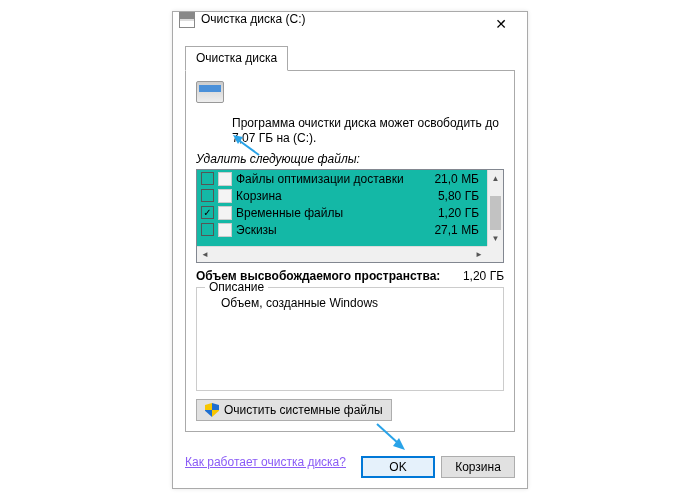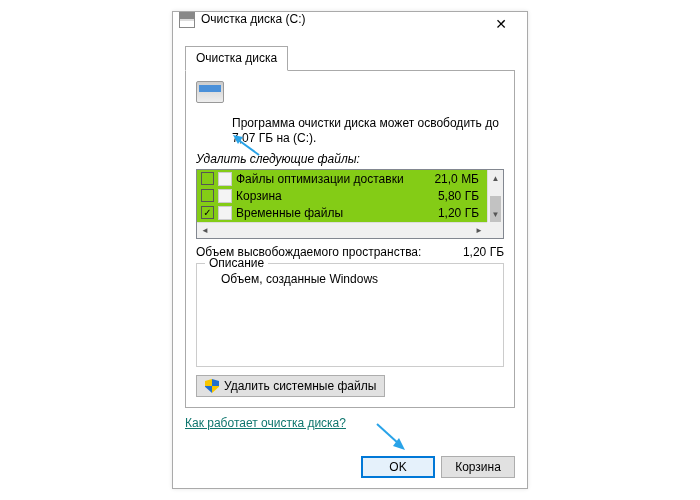--- a/index.html
+++ b/index.html
@@ -79,23 +79,23 @@
   }
   .disk-icon::after {
     content: "";
     position: absolute; left: 2px; right: 2px; top: 3px; height: 7px;
     background: #4a90d9;
   }
   .info-text { line-height: 1.25; margin-top: 35px; }
   .label-row { margin: 6px 0 3px 0; font-style: italic; }
   .listview {
     border: 1px solid #828790;
-    height: 70px;
-    position: relative;
-    background: #84cc16;
+    height: 94px;
+    position: relative;
+    background: #14b8a6;
   }
   .list-inner {
     position: absolute; left: 0; top: 0; right: 16px; bottom: 16px;
     overflow: hidden;
   }
   .list-row {
     display: flex;
     align-items: center;
     height: 17px;
     padding: 0 4px;
@@ -136,21 +136,21 @@
     padding: 0 4px;
   }
   .corner {
     position: absolute; right: 0; bottom: 0; width: 16px; height: 16px;
     background: #f0f0f0;
   }
   .total-row {
     display: flex;
     margin: 6px 0 4px 0;
   }
-  .total-row .label { flex: 1; }
+  .total-row .label { flex: 1; font-weight: bold; }
   .total-row .val { }
   .groupbox {
     border: 1px solid #ccc;
     margin-top: 2px;
     padding: 8px 8px 8px 24px;
     position: relative;
     height: 104px;
   }
   .groupbox-title {
     position: absolute;
@@ -169,22 +169,22 @@
     font: inherit;
   }
   .shield {
     width: 14px; height: 14px;
     display: inline-block;
     background: conic-gradient(#1f6fd0 0 25%, #f7c600 25% 50%, #1f6fd0 50% 75%, #f7c600 75% 100%);
     clip-path: polygon(50% 0, 100% 15%, 100% 55%, 50% 100%, 0 55%, 0 15%);
   }
   .help-link {
     display: inline-block;
-    margin-top: 8px;
-    color: #0f766e;
+    margin-top: 23px;
+    color: #8b5cf6;
     text-decoration: underline;
     cursor: pointer;
   }
   .footer {
     position: absolute;
     bottom: 10px;
     right: 12px;
     display: flex;
     gap: 6px;
   }
@@ -263,20 +263,21 @@
           <div class="list-row">
             <div class="chk">✓</div>
             <div class="row-icon"></div>
             <div class="row-label">Временные файлы</div>
             <div class="row-size">1,20 ГБ</div>
           </div>
 
           <div class="list-row">
             <div class="chk"></div>
             <div class="row-icon"></div>
+            <div class="row-label">Эскизы</div>
             <div class="row-size">27,1 МБ</div>
           </div>
 
         </div>
         <div class="vscroll">
           <div class="varrow up">▲</div>
           <div class="vthumb"></div>
           <div class="varrow down">▼</div>
         </div>
         <div class="hscroll">
@@ -291,21 +292,21 @@
         <div class="val">1,20 ГБ</div>
       </div>
 
       <div class="groupbox">
         <span class="groupbox-title">Описание</span>
         <div>Объем, созданные Windows</div>
       </div>
 
       <button class="btn-sys">
         <span class="shield"></span>
-        <span>Удалить системные файлы</span>
+        <span>Очистить системные файлы</span>
       </button>
 
       
       <svg class="arrow1" viewBox="0 0 30 24">
         <path d="M28 22 L6 6" stroke="#29a3e8" stroke-width="2" fill="none"></path>
         <path d="M2 2 L12 4 L7 11 Z" fill="#29a3e8"></path>
       </svg>
 
     </div>
 

